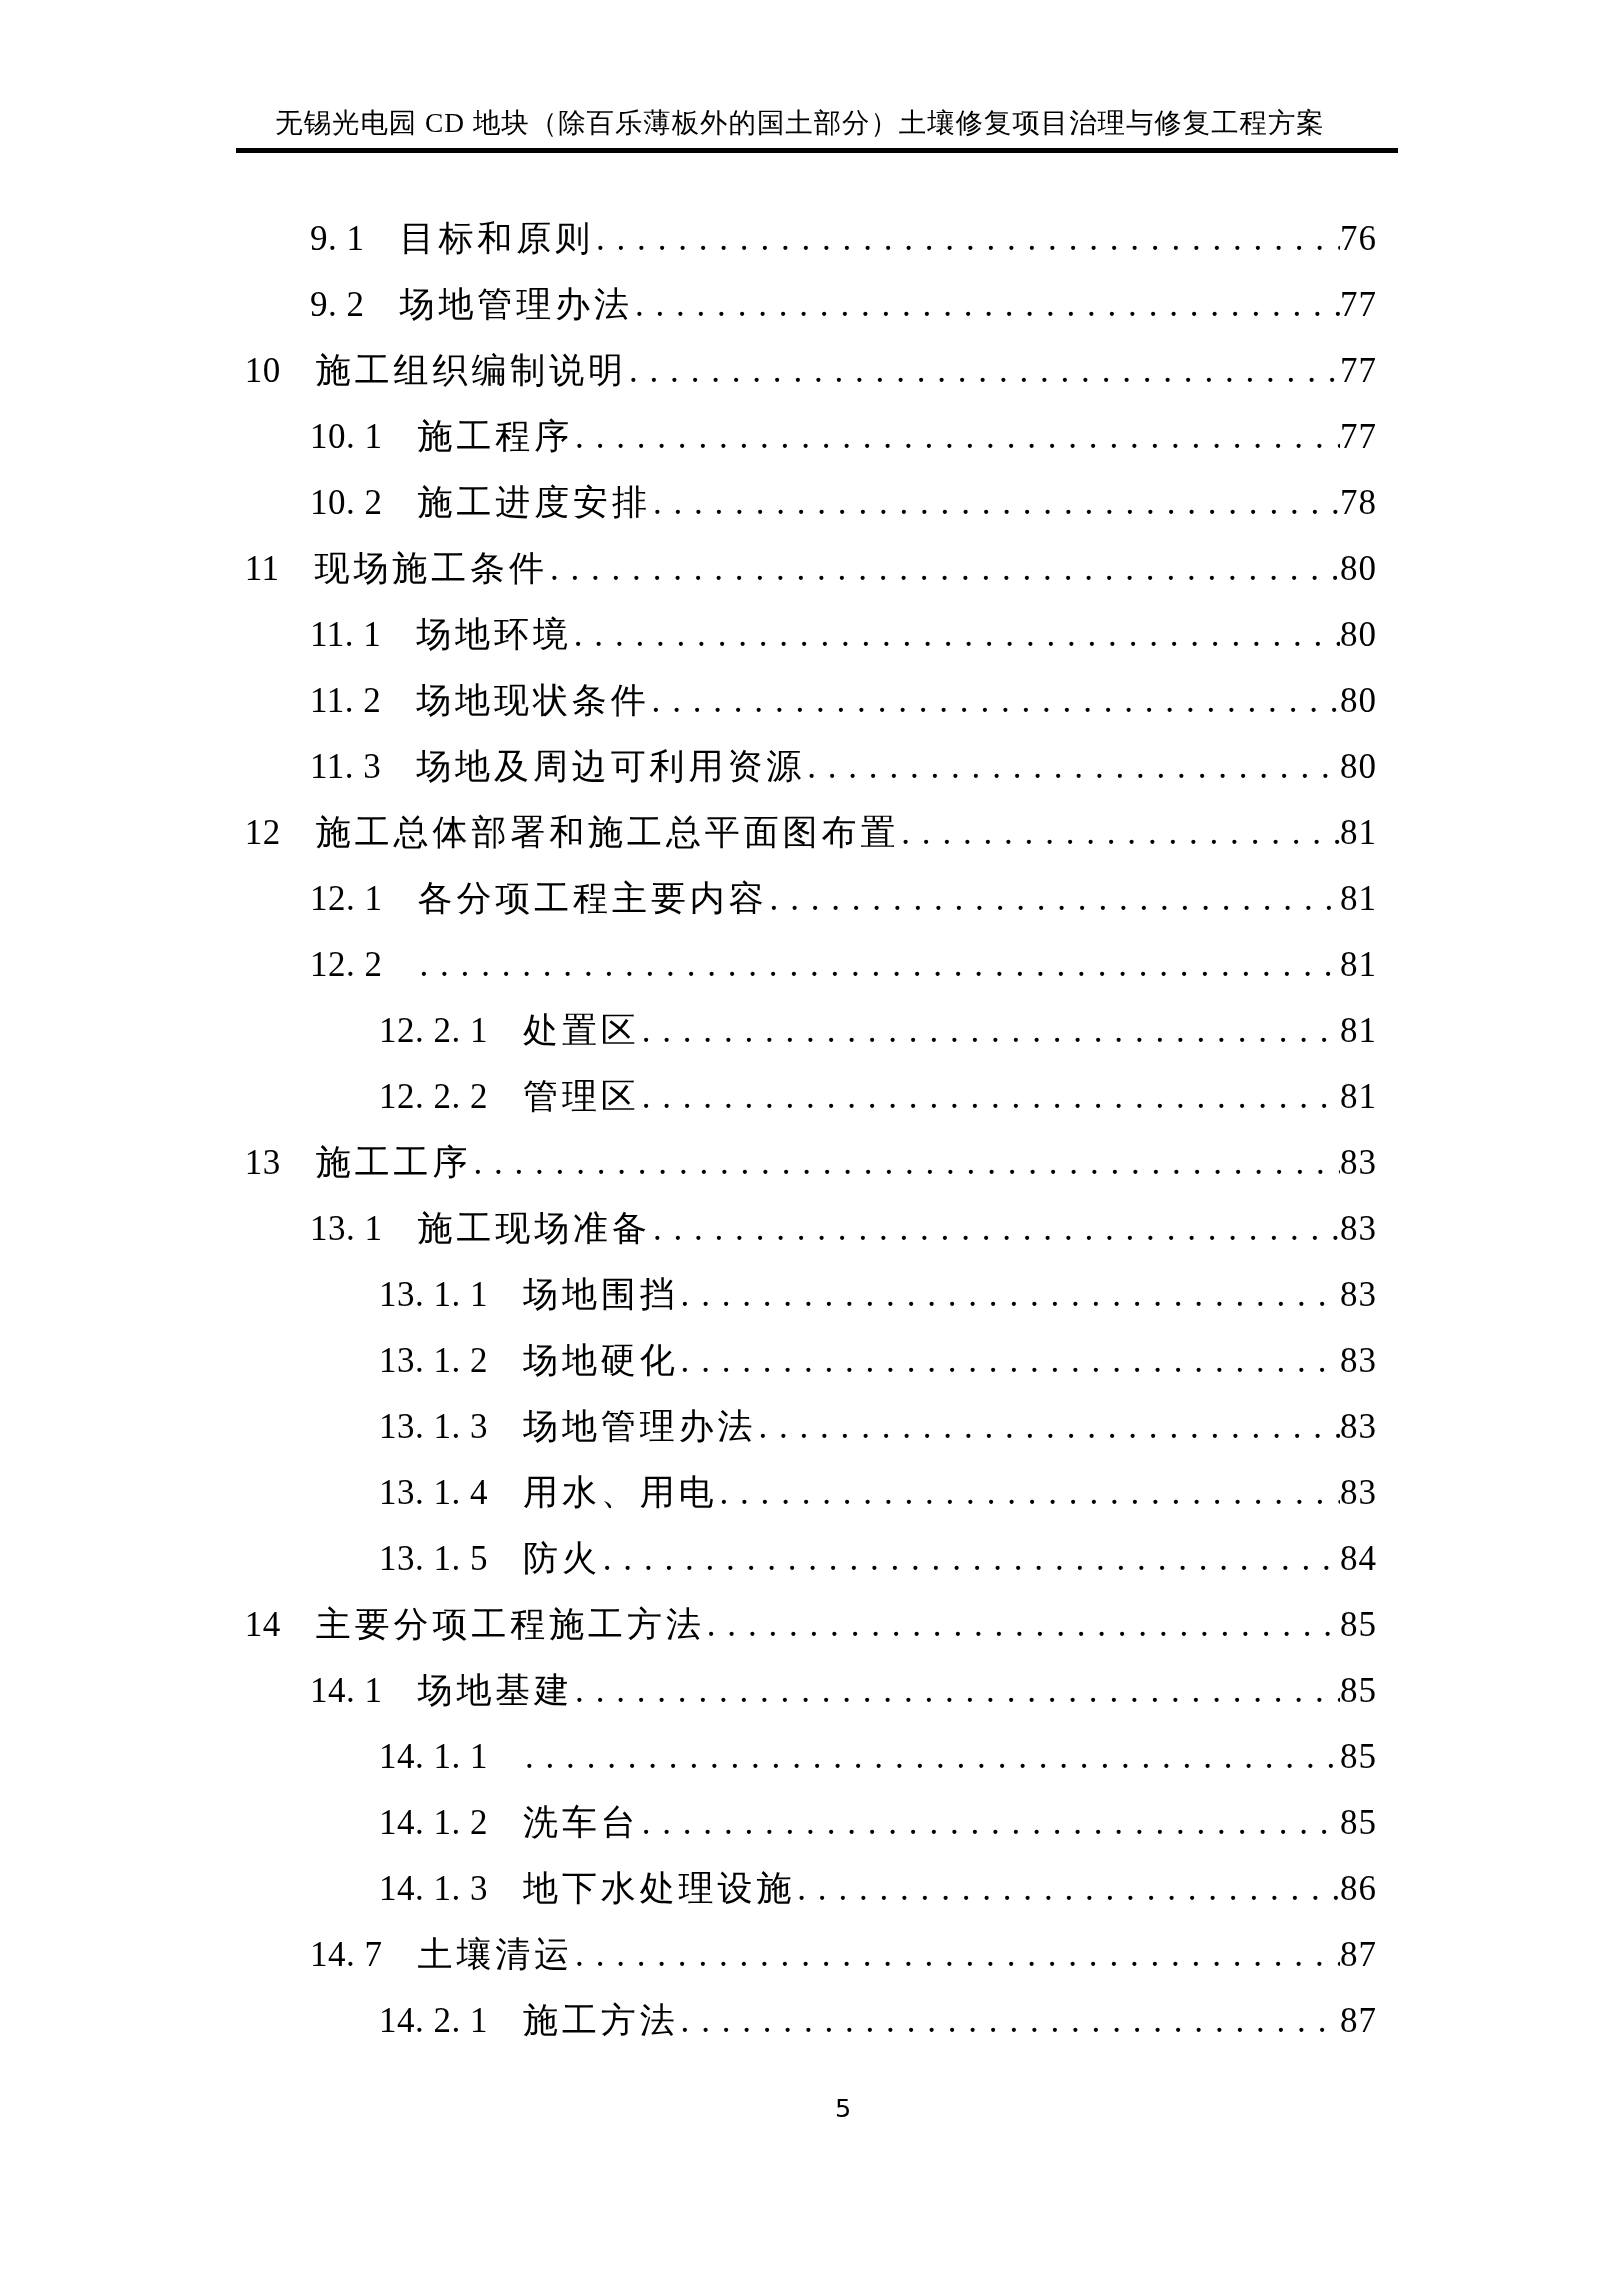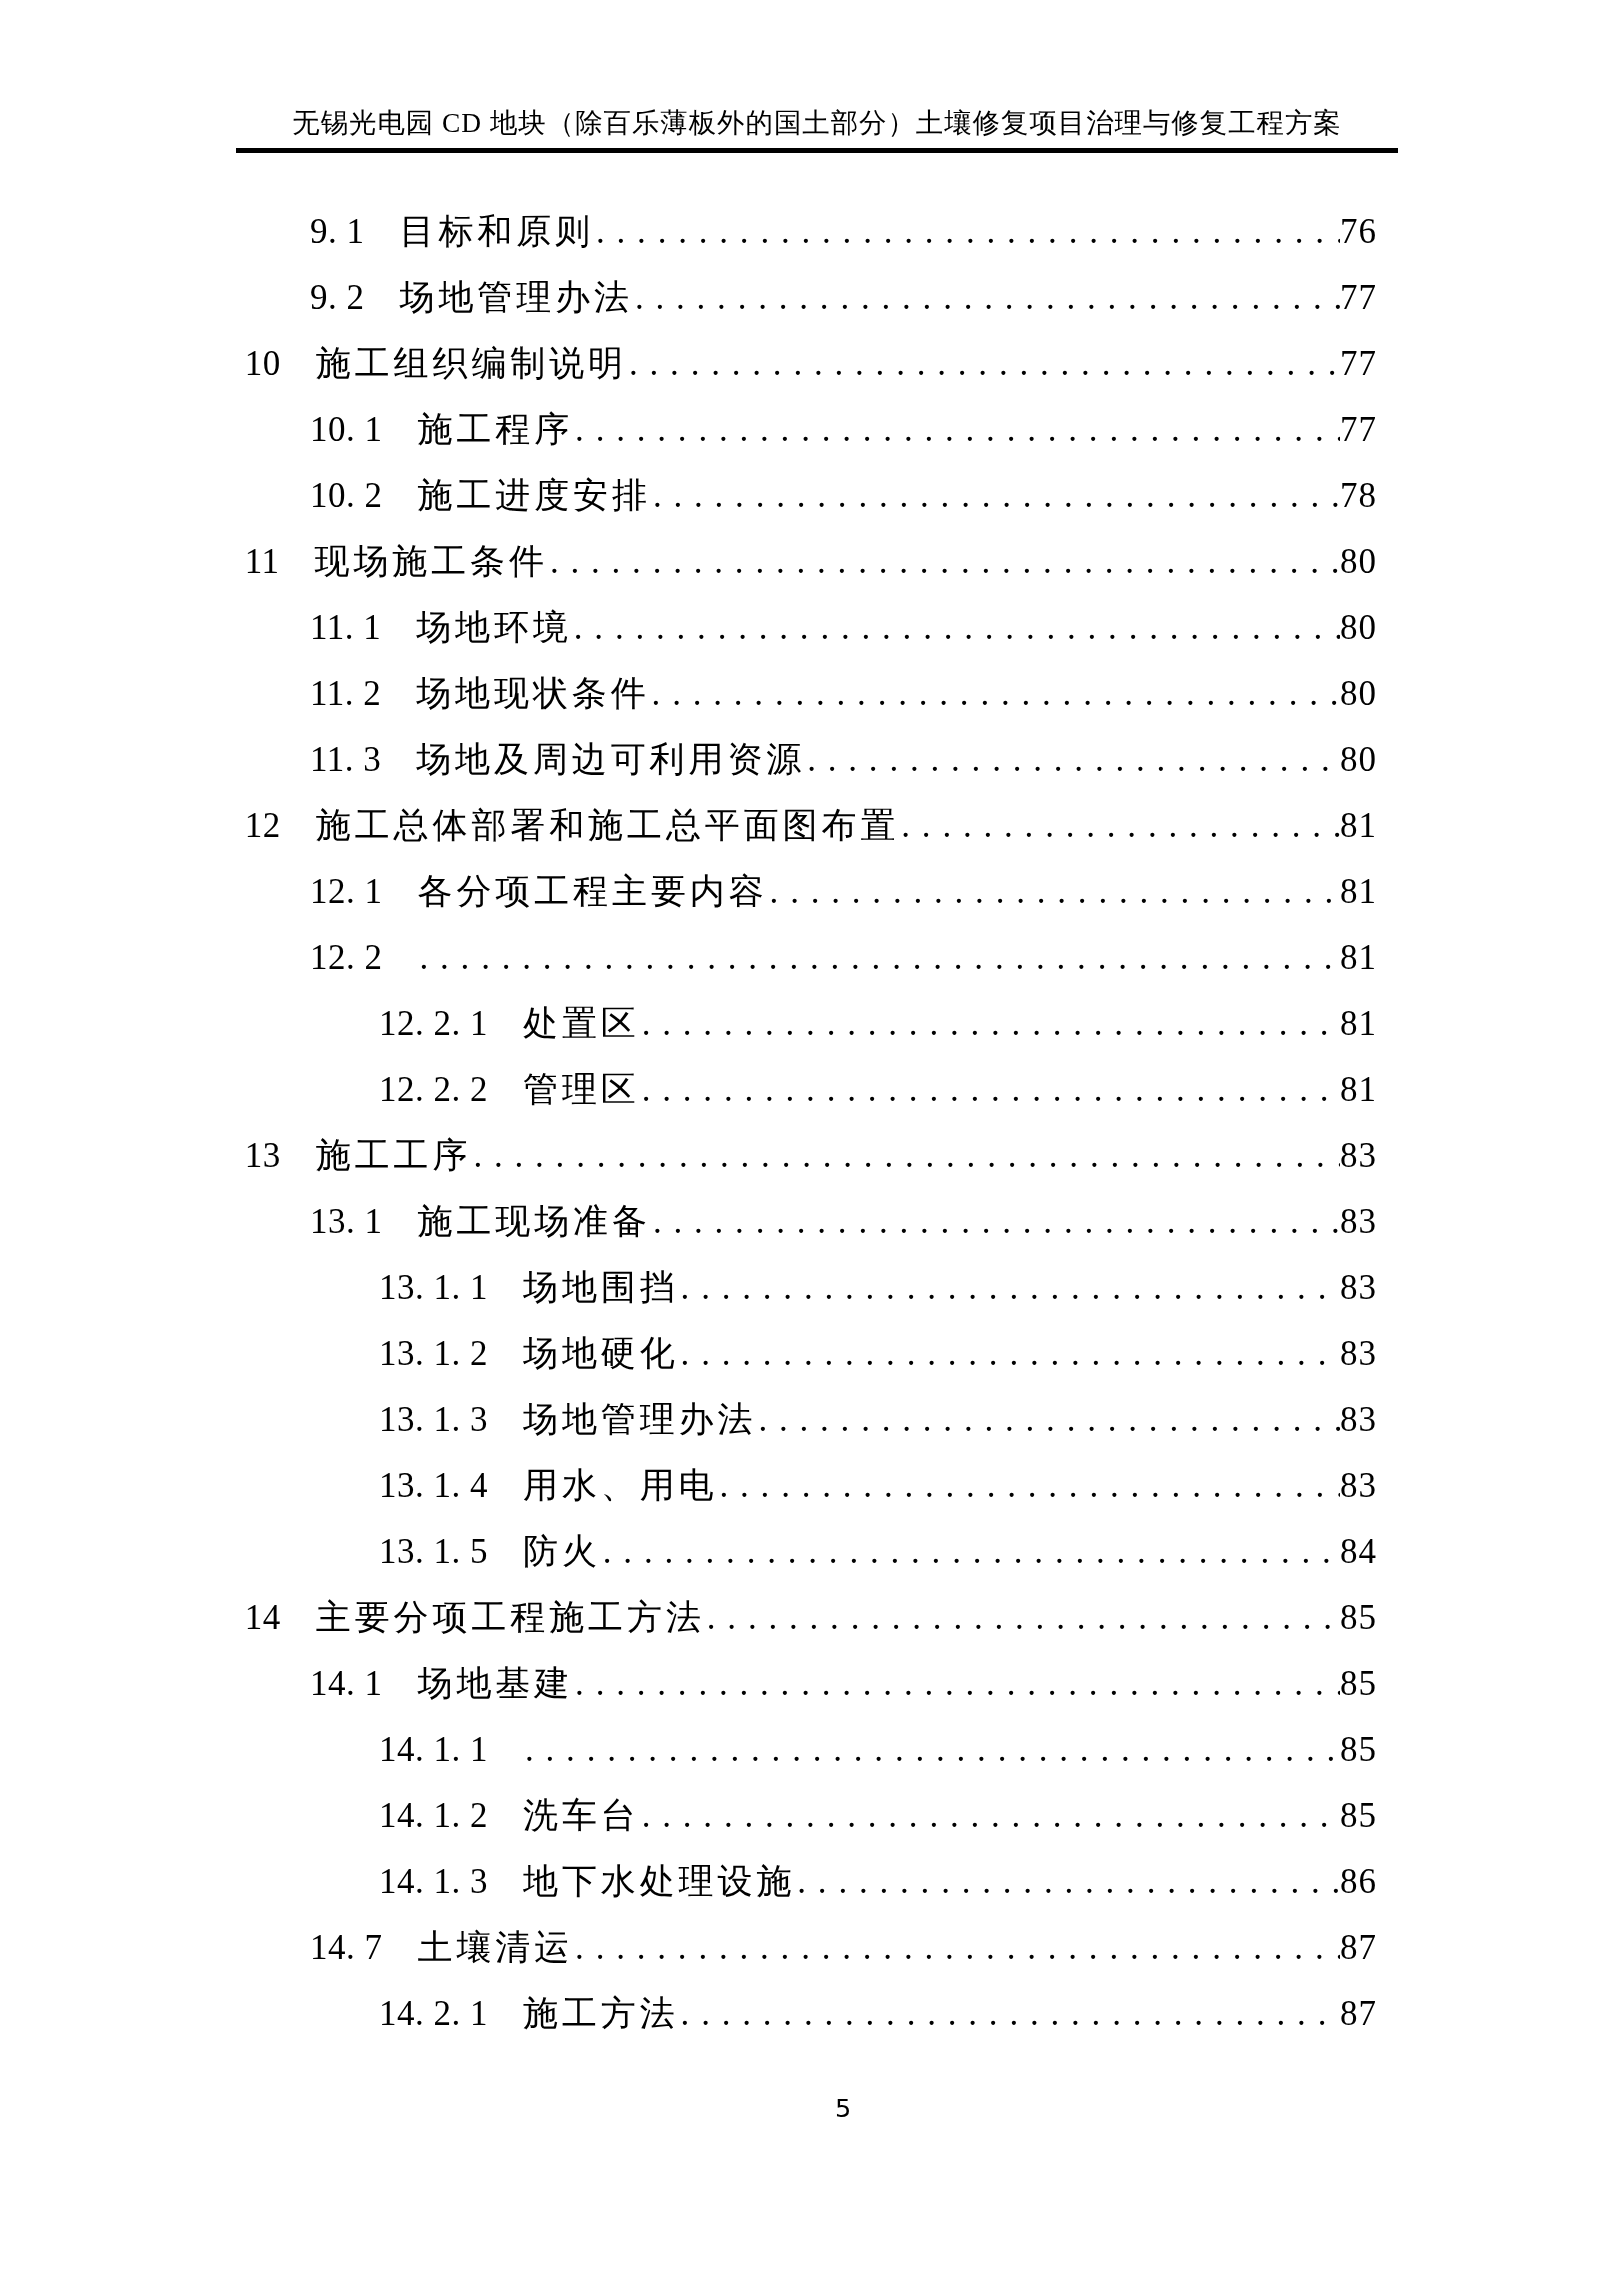--- a/index.html
+++ b/index.html
@@ -9,21 +9,21 @@
     height: 2293px;
     background: #ffffff;
     margin: 0 auto;
     font-family: "Liberation Serif", "DejaVu Serif", serif;
     color: #000;
     overflow: hidden;
   }
   
   .doc-header {
     position: absolute;
-    left: 235px;
+    left: 218px;
     width: 1164px;
     top: 106px;
     text-align: center;
     font-size: 27.4px;
     line-height: 35px;
     letter-spacing: 1px;
     white-space: nowrap;
   }
   .header-rule {
     position: absolute;
@@ -31,21 +31,21 @@
     width: 1162px;
     top: 148px;
     height: 4.9px;
     background: #000;
   }
   
   .toc {
     position: absolute;
     left: 235px;
     width: 1142px;
-    top: 199px;
+    top: 206px;
   }
   .toc-row {
     display: flex;
     align-items: baseline;
     height: 66px;
     font-size: 35px;
     line-height: 66px;
     white-space: nowrap;
   }
   .toc-row .num {

